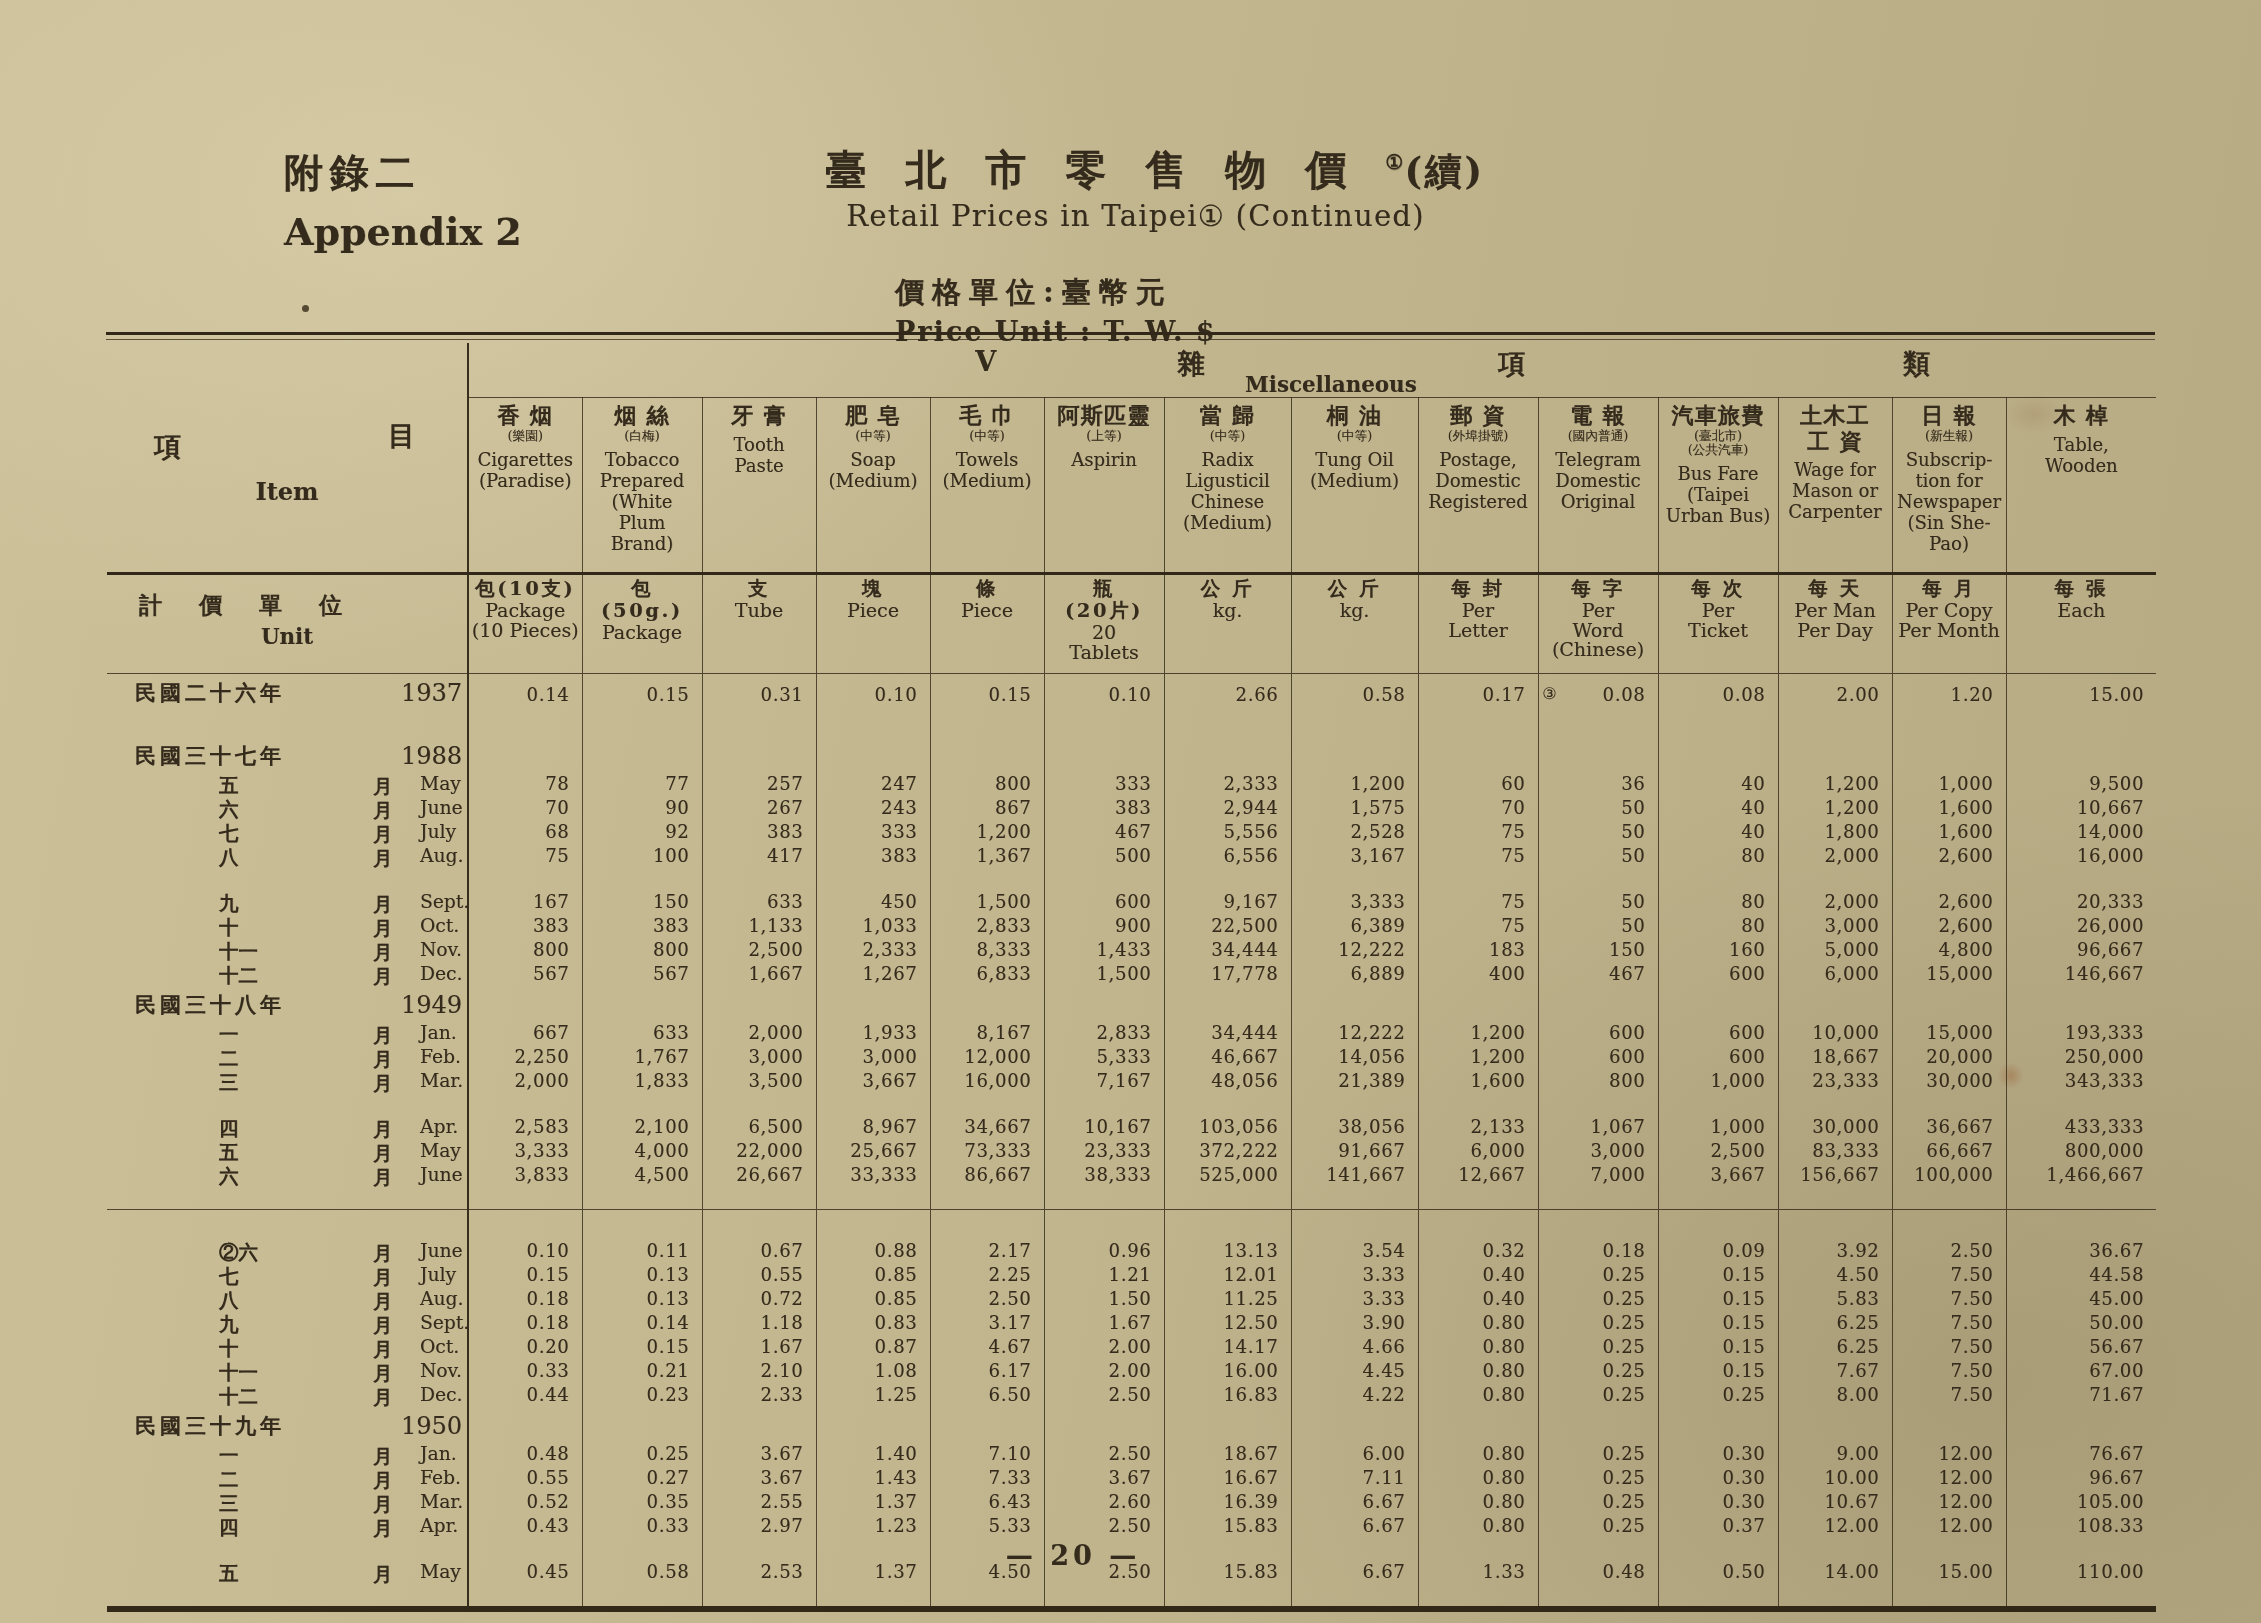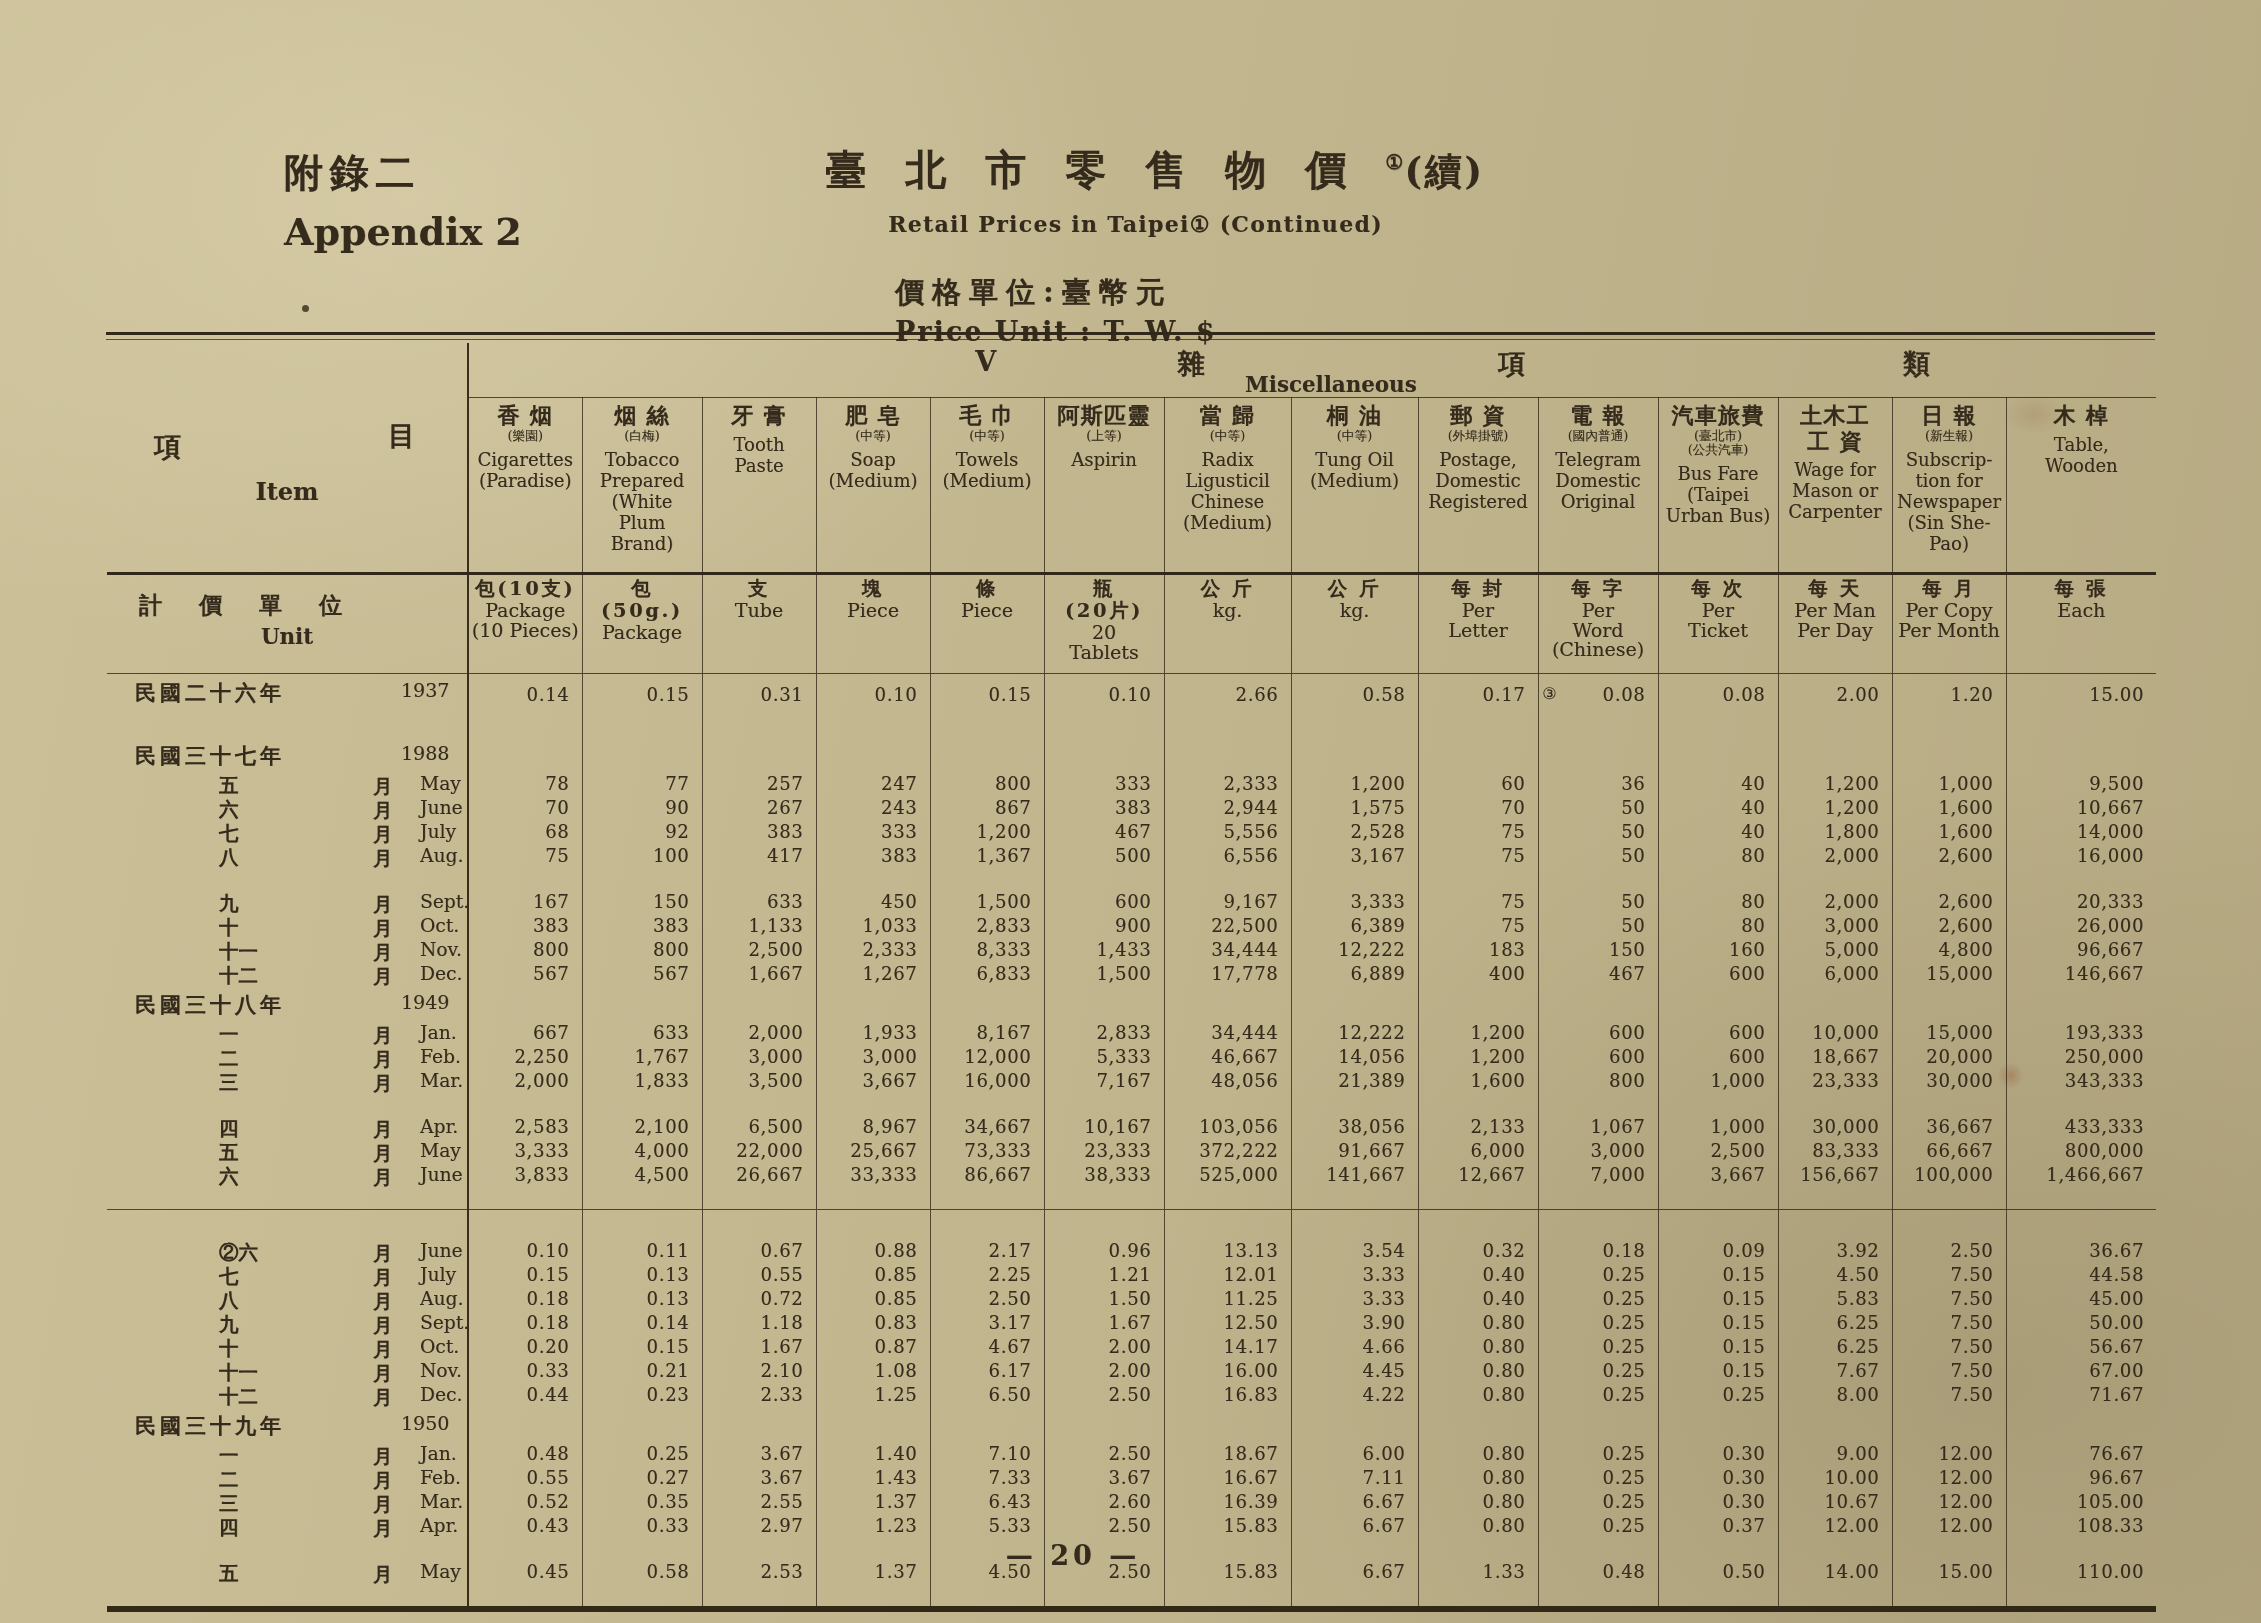--- a/index.html
+++ b/index.html
@@ -18,21 +18,21 @@
   .stain{position:absolute;border-radius:50%;}
 
   
   .appendix{position:absolute;left:284px;top:146px;}
   .appendix-cn{font-size:39px;font-weight:bold;letter-spacing:6.7px;}
   .appendix-en{font-size:38px;font-weight:bold;margin-top:9.4px;}
   .title-block{position:absolute;left:708px;top:143px;width:855px;text-align:center;}
   .title-cn{font-size:41px;font-weight:bold;letter-spacing:39px;white-space:nowrap;text-indent:39px;}
   .title-fn{font-size:20px;vertical-align:super;letter-spacing:1.3px;}
   .title-cont{font-size:37px;font-weight:bold;letter-spacing:2.7px;}
-  .title-en{font-size:22px;font-weight:bold;margin-top:13px;letter-spacing:1.3px;}
+  .title-en{font-size:29px;font-weight:normal;margin-top:1px;letter-spacing:1.3px;}
   .price-unit{position:absolute;left:895px;top:273px;text-align:left;}
   .pu-cn{font-size:29px;font-weight:bold;letter-spacing:8px;}
   .pu-en{font-size:27px;font-weight:bold;margin-top:2.7px;letter-spacing:2px;}
 
   
   .toprule1{position:absolute;left:106px;top:332px;width:2049px;border-top:3.3px solid #32281a;}
   .toprule2{position:absolute;left:106px;top:339px;width:2049px;border-top:1.3px solid rgba(50,40,26,.75);}
 
   
   table.tbl{position:absolute;left:107px;top:343px;width:2047px;border-collapse:collapse;table-layout:fixed;}
@@ -61,21 +61,21 @@
   .ucn{font-size:19.4px;font-weight:bold;letter-spacing:2.7px;white-space:pre-line;line-height:22px;}
   .uen{font-size:19px;line-height:19.4px;white-space:pre-line;margin-top:1.3px;}
 
   td.num{height:22px;text-align:right;padding-right:12px;font-size:18px;letter-spacing:0.7px;}
   td.lbl{position:relative;height:22px;}
   .m-cn{position:absolute;left:112px;top:0;font-size:19.4px;font-weight:bold;}
   .m-yue{position:absolute;left:266px;top:0.7px;font-size:19.4px;font-weight:bold;}
   .m-en{position:absolute;left:313px;top:1.3px;font-size:18.7px;}
   td.ylbl{position:relative;height:33px;}
   .y-cn{position:absolute;left:28px;top:5.3px;font-size:21px;font-weight:bold;letter-spacing:4px;}
-  .y-yr{position:absolute;left:294px;top:5.3px;font-size:19px;}
+  .y-yr{position:absolute;left:294px;top:5.3px;font-size:24px;}
   tr.ydrow td{height:39px;}
   tr.gap td{height:20px;}
   tr.rrule td{height:27px;border-top:1.3px solid rgba(48,38,22,.8);}
   tr.hrule td{height:0;border-top:6px solid rgba(42,33,18,.95);}
   .fnmark{float:left;margin-left:2.7px;font-size:16px;}
 
   .page-footer{position:absolute;left:926px;top:1540px;width:294px;text-align:center;
     font-size:27px;font-weight:bold;letter-spacing:4px;}
 </style>
 </head>

